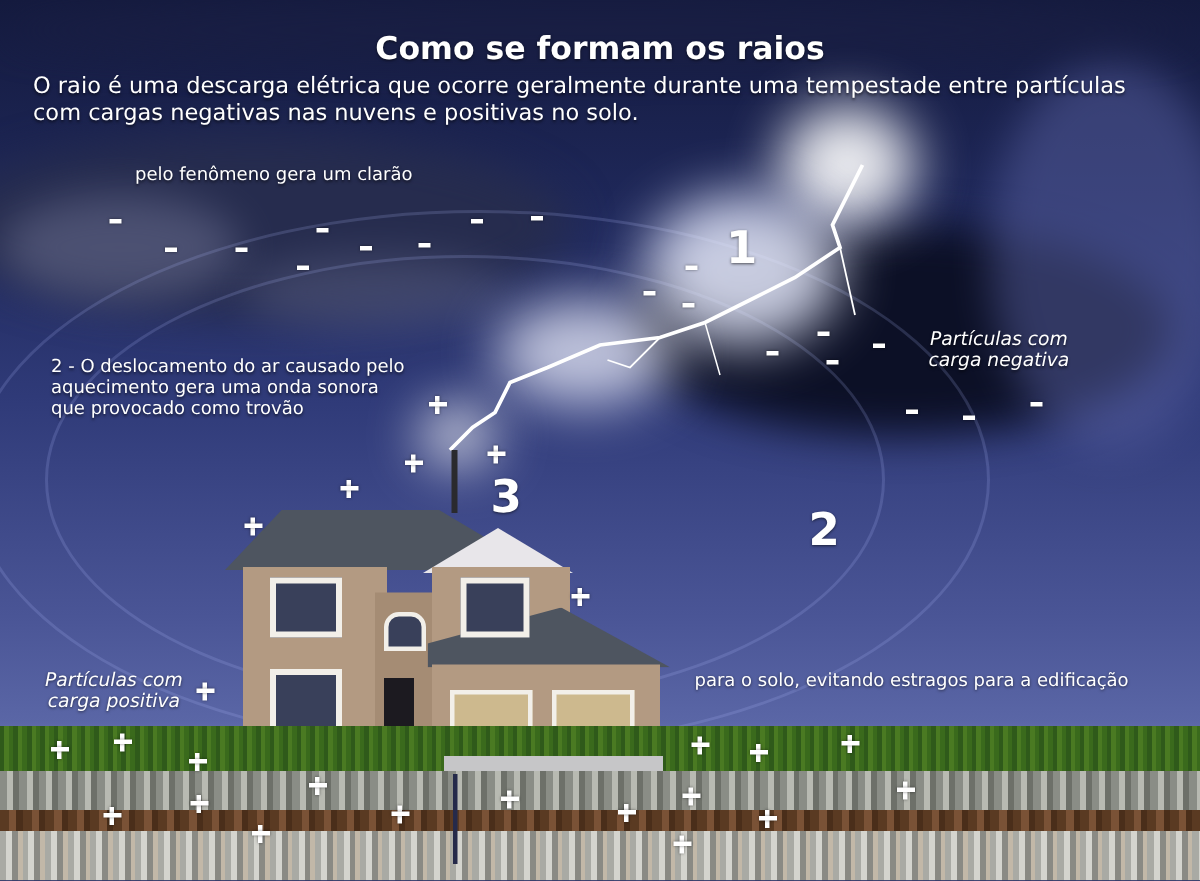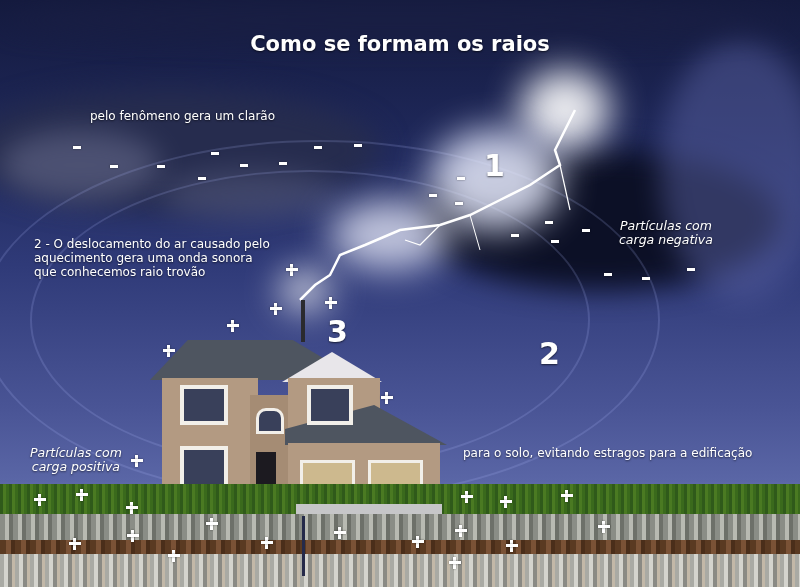--- a/index.html
+++ b/index.html
@@ -3,21 +3,21 @@
 <meta charset="utf-8">
 <style>
   * { margin:0; padding:0; box-sizing:border-box; }
   body { width:800px; height:587px; overflow:hidden; background:#1a2150; font-family:"DejaVu Sans", sans-serif; }
   #scene { position:relative; width:800px; height:587px; overflow:hidden;
     background: linear-gradient(180deg,#141a3e 0%,#1e2758 22%,#2f3a78 45%,#4a5596 70%,#5a66a6 82%,#6a73b0 84%); }
   .cloud { position:absolute; border-radius:50%; filter:blur(14px); }
   .glow { position:absolute; border-radius:50%; filter:blur(18px); }
   .ring { position:absolute; border-radius:50%; border:2px solid rgba(180,190,255,0.18); }
   .txt { position:absolute; color:#fff; text-shadow:0 1px 2px rgba(0,0,0,0.6); }
-  .title { left:0; width:800px; text-align:center; top:20px; font-size:21px; font-weight:bold;margin-top:12px; }
+  .title { left:0; width:800px; text-align:center; top:20px; font-size:21px; font-weight:bold; }
   .intro { left:22px; top:48px; font-size:15px; line-height:18px; width:760px; }
   .cap { font-size:12px; line-height:14px; }
   .lab { font-size:12.5px; line-height:14px; font-style:italic; font-weight:normal; }
   .num { font-size:30px; font-weight:bold; }
   .minus { position:absolute; width:8px; height:3px; background:#fff; box-shadow:0 0 2px rgba(0,0,0,.5); }
   .plus { position:absolute; width:12px; height:12px; }
   .plus::before, .plus::after { content:""; position:absolute; background:#fff; box-shadow:0 0 2px rgba(0,0,0,.5); }
   .plus::before { left:4px; top:0; width:3px; height:12px; }
   .plus::after { left:0; top:4px; width:12px; height:3px; }
   #grass { position:absolute; left:0; top:484px; width:800px; height:34px;
@@ -50,28 +50,29 @@
   <div class="glow" style="left:330px;top:200px;width:120px;height:70px;background:#f0f2ff;opacity:.75;"></div>
   <div class="glow" style="left:280px;top:270px;width:50px;height:40px;background:#fff;opacity:.8;"></div>
   <svg style="position:absolute;left:0;top:0;" width="800" height="587">
     <polyline points="575,110 555,150 560,165 530,185 500,200 470,215 440,225 400,230 365,245 340,255 330,275 315,285 300,300" fill="none" stroke="#fff" stroke-width="2.5"></polyline>
     <polyline points="440,225 420,245 405,240" fill="none" stroke="#fff" stroke-width="1.2"></polyline>
     <polyline points="560,165 570,210" fill="none" stroke="#fff" stroke-width="1.2"></polyline>
     <polyline points="470,215 480,250" fill="none" stroke="#fff" stroke-width="1"></polyline>
   </svg>
 
   <div class="txt title">Como se formam os raios</div>
+  <div class="txt intro">O raio é uma descarga elétrica que ocorre geralmente durante uma tempestade entre partículas com cargas negativas nas nuvens e positivas no solo.</div>
 
   <div class="txt cap" style="left:90px;top:109px;">
     <div>pelo fenômeno gera um clarão</div>
   </div>
   <div class="txt cap" style="left:34px;top:237px;">
     <div>2 - O deslocamento do ar causado pelo</div>
     <div>aquecimento gera uma onda sonora</div>
-    <div>que conhecemos raio trovão</div>
+    <div>que provocado como trovão</div>
   </div>
   <div class="txt cap" style="left:463px;top:446px;">
     <div>para o solo, evitando estragos para a edificação</div>
   </div>
 
   <div class="txt num" style="left:484px;top:148px;">1</div>
   <div class="txt num" style="left:539px;top:336px;">2</div>
   <div class="txt num" style="left:327px;top:314px;">3</div>
 
   <div class="txt lab" style="left:619px;top:219px;text-align:center;">

